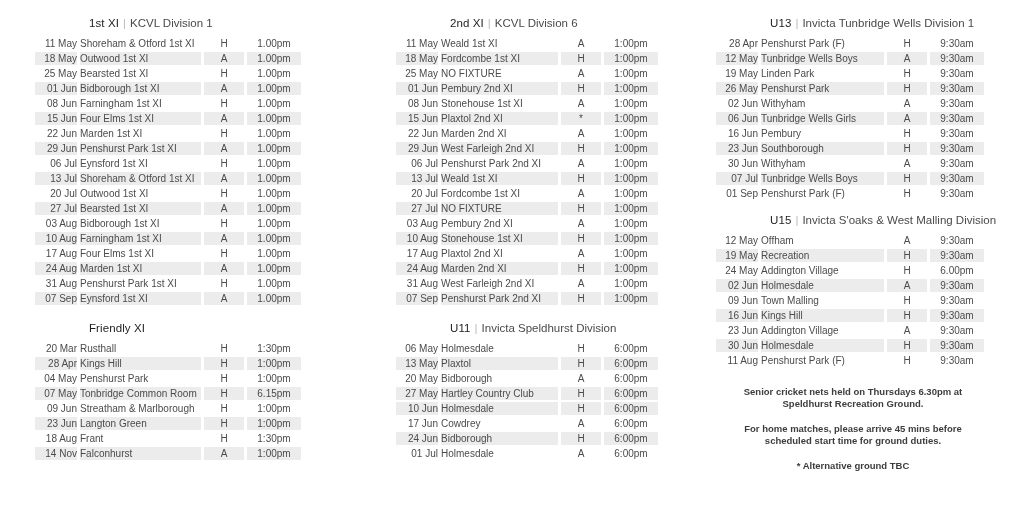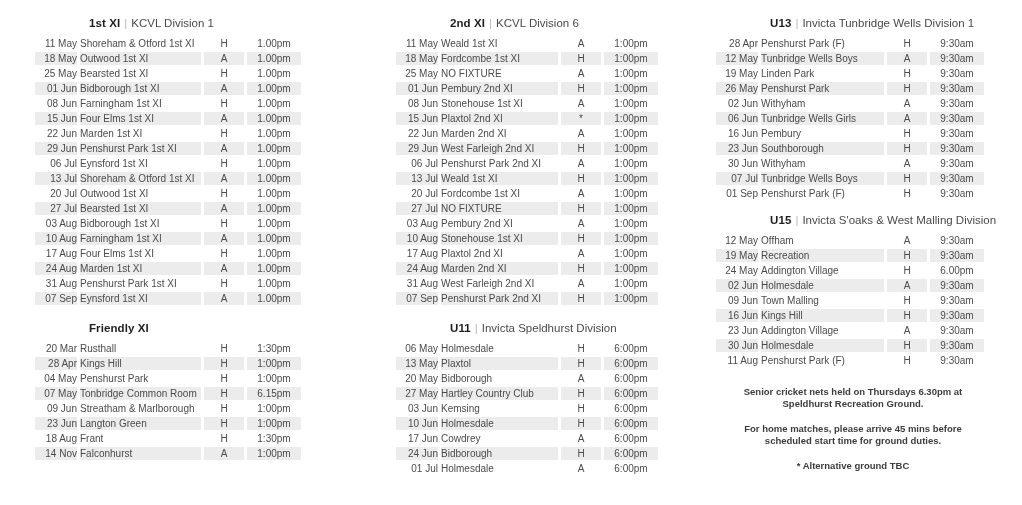--- a/index.html
+++ b/index.html
@@ -18,21 +18,21 @@
   #col-right  { left: 716px; width: 274px; }
 
   .section-header {
     line-height: 18px;
     font-size: 11.5px;
     padding-left: 54px;
     white-space: nowrap;
     margin-bottom: 3px;
     color: #1e1e1e;
   }
-  .section-header .title { font-weight: bold; color: #1e1e1e; letter-spacing: 0.1px; }
+  .section-header .title { font-weight: normal; color: #1e1e1e; letter-spacing: 0.1px; }
   .section-header .sep { color: #b9b9b9; padding: 0 4px; }
   .section-header .division { color: #4a4a4a; }
 
   table.fixtures {
     border-collapse: separate;
     border-spacing: 3px 2px;
     width: 100%;
     table-layout: fixed;
     font-size: 10px;
     color: #4b4b4b;
@@ -393,26 +393,20 @@
             <td class="col-opp">Bidborough</td>
             <td class="col-venue">A</td>
             <td class="col-time">6:00pm</td>
           </tr>
           <tr class="alt">
             <td class="col-date">27 May</td>
             <td class="col-opp">Hartley Country Club</td>
             <td class="col-venue">H</td>
             <td class="col-time">6:00pm</td>
           </tr>
-          <tr>
-            <td class="col-date">03 Jun</td>
-            <td class="col-opp">Kemsing</td>
-            <td class="col-venue">H</td>
-            <td class="col-time">6:00pm</td>
-          </tr>
           <tr class="alt">
             <td class="col-date">10 Jun</td>
             <td class="col-opp">Holmesdale</td>
             <td class="col-venue">H</td>
             <td class="col-time">6:00pm</td>
           </tr>
           <tr>
             <td class="col-date">17 Jun</td>
             <td class="col-opp">Cowdrey</td>
             <td class="col-venue">A</td>

